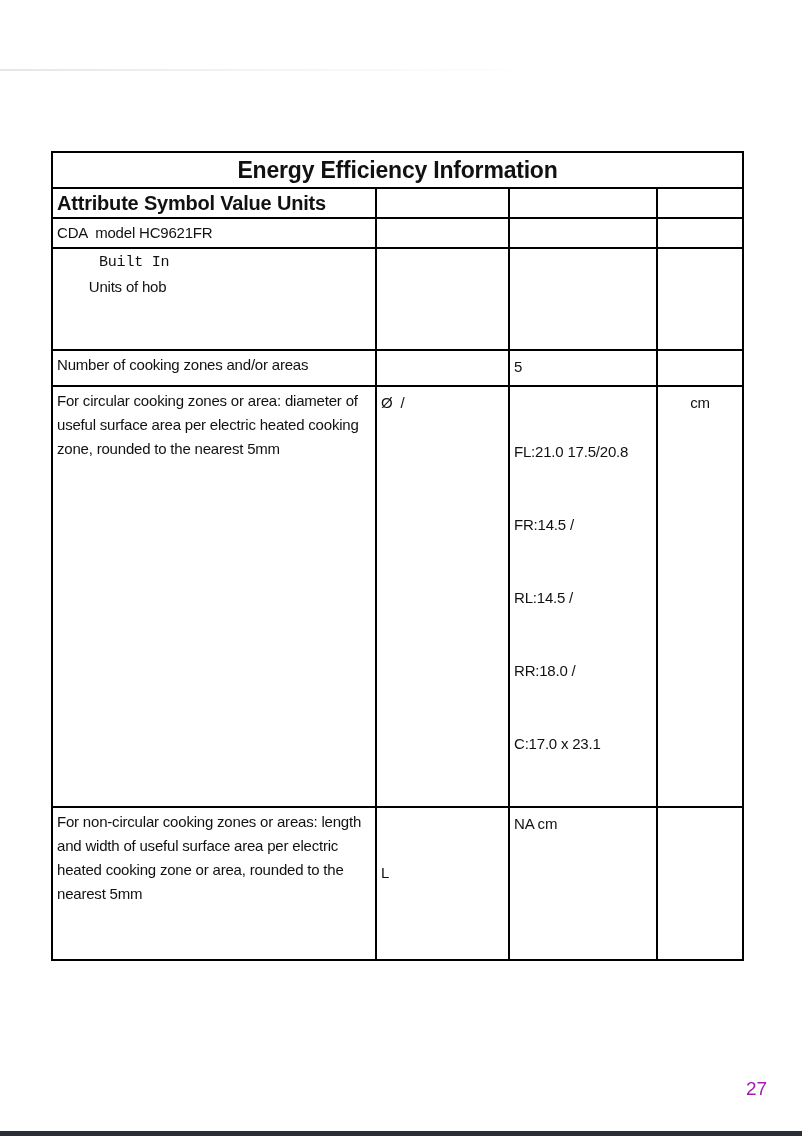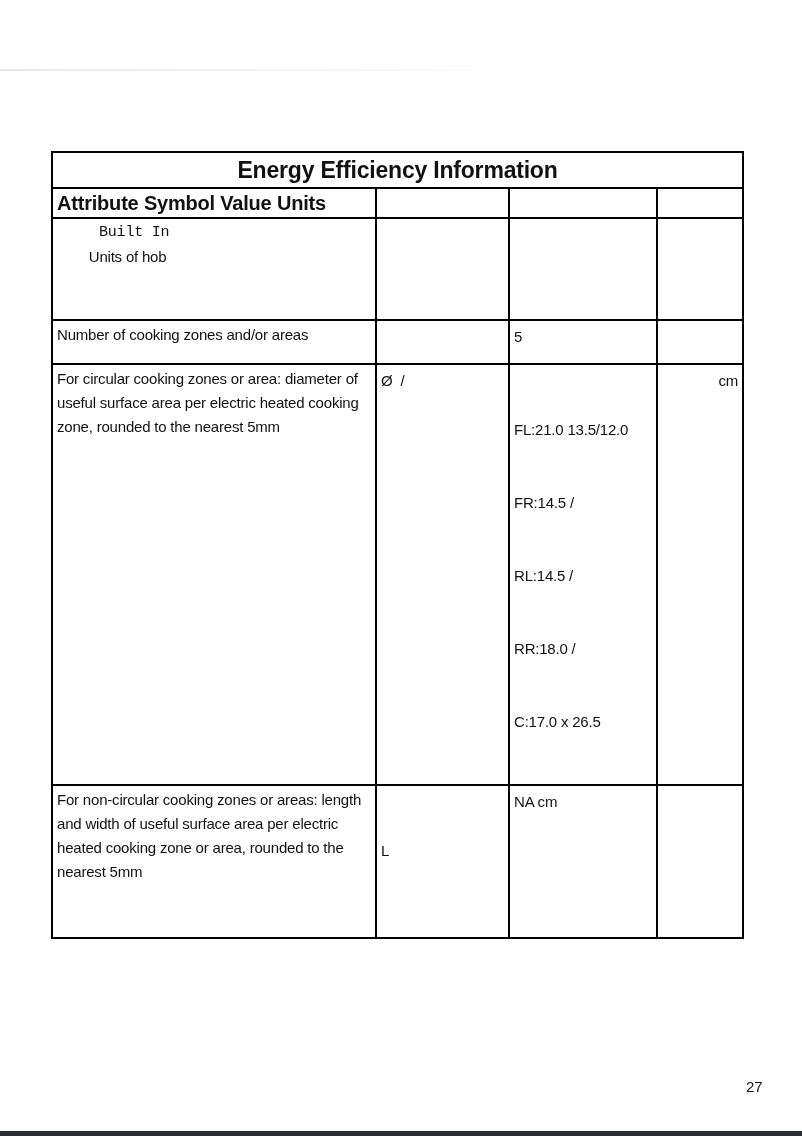--- a/index.html
+++ b/index.html
@@ -44,39 +44,39 @@
     font-size: 23px;
     line-height: 26px;
     padding: 2px;
   }
   td.head-cell { font-weight: bold; font-size: 20px; }
 
   tr.r-title  { height: 36px; margin-left: 23px; }
   tr.r-head   { height: 26px; }
   tr.r-model  { height: 26px; }
   tr.r-type   { height: 23px; }
-  tr.r-zones  { height: 44px; padding-left: 28px; }
+  tr.r-zones  { height: 36px; padding-left: 28px; }
   tr.r-heat   { height: 75px; }
   tr.r-circ   { height: 128px; }
   tr.r-noncirc{ height: 124px; }
 
   td.v { padding-top: 4px; }
-  td.u { text-align: right; padding-top: 4px; }
+  td.u { text-align: center; padding-top: 4px; }
   td.s { padding-top: 4px; }
   .ln { display: block; line-height: 25px; }
 
   td.rel { position: relative; }
   .overlay-text {
     position: absolute; left: 46px; top: 2px;
     line-height: 24px; white-space: pre; font-family: Liberation Mono, monospace;
   }
 
   .page-number {
     position: absolute; left: 746px; top: 1078px;
-    font-size: 15px; color: #0f172a; letter-spacing: 0;
+    font-size: 19px; color: #a21caf; letter-spacing: 0;
   }
   .bottom-bar {
     position: absolute; left: 0; top: 1131px;
     width: 802px; height: 5px;
     background: #2b2e37;
   }
 </style>
 </head>
 <body>
 
@@ -97,20 +97,26 @@
       <td class="title-cell" colspan="4">Energy Efficiency Information</td>
     </tr>
 
     <tr class="r-head">
       <td class="head-cell">Attribute Symbol Value Units</td>
       <td></td>
       <td></td>
       <td></td>
     </tr>
 
+    <tr class="r-model">
+      <td>CDA  model HC9621FR</td>
+      <td></td>
+      <td></td>
+      <td></td>
+    </tr>
 
     <tr class="r-type">
       <td class="rel">
         <span>Units of hob</span>
         <span class="overlay-text">Built In</span>
       </td>
       <td></td>
       <td></td>
       <td></td>
     </tr>
@@ -120,25 +126,25 @@
       <td></td>
       <td class="v">5</td>
       <td></td>
     </tr>
 
 
     <tr class="r-circ">
       <td>For circular cooking zones or area: diameter of useful surface area per electric heated cooking zone, rounded to the nearest 5mm</td>
       <td class="s">Ø  /</td>
       <td class="v">
-        <span class="ln">FL:21.0 13.5/12.0</span>
+        <span class="ln">FL:21.0 17.5/20.8</span>
         <span class="ln">FR:14.5 /</span>
         <span class="ln">RL:14.5 /</span>
         <span class="ln">RR:18.0 /</span>
-        <span class="ln">C:17.0 x 26.5</span>
+        <span class="ln">C:17.0 x 23.1</span>
       </td>
       <td class="u">cm</td>
     </tr>
 
     <tr class="r-noncirc">
       <td>For non-circular cooking zones or areas: length and width of useful surface area per electric heated cooking zone or area, rounded to the nearest 5mm</td>
       <td class="s">
         <span class="ln">L</span>
         
       </td>

